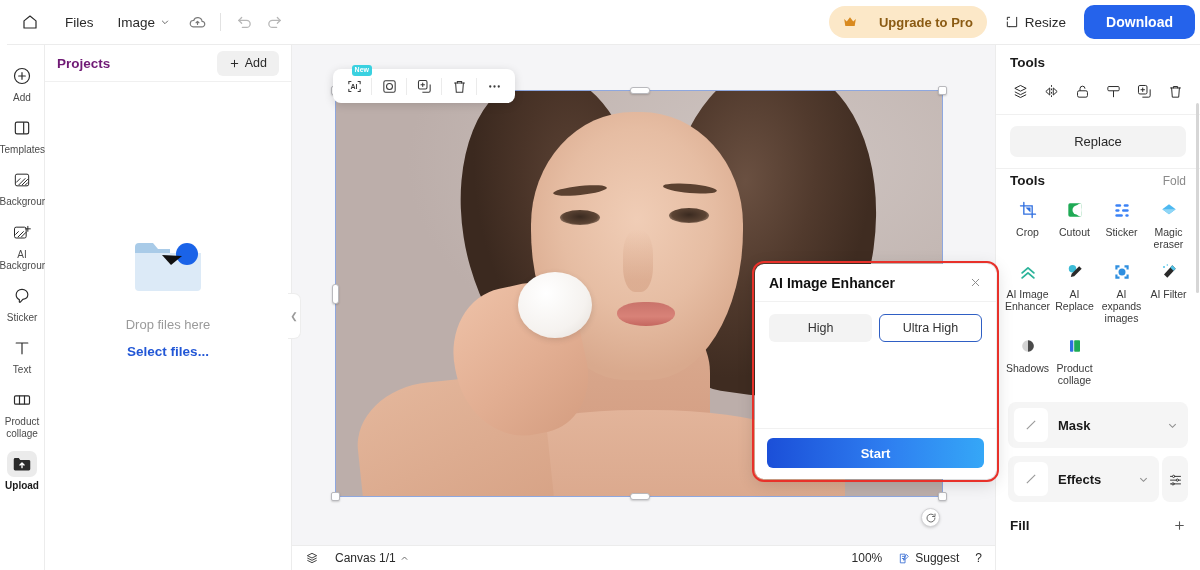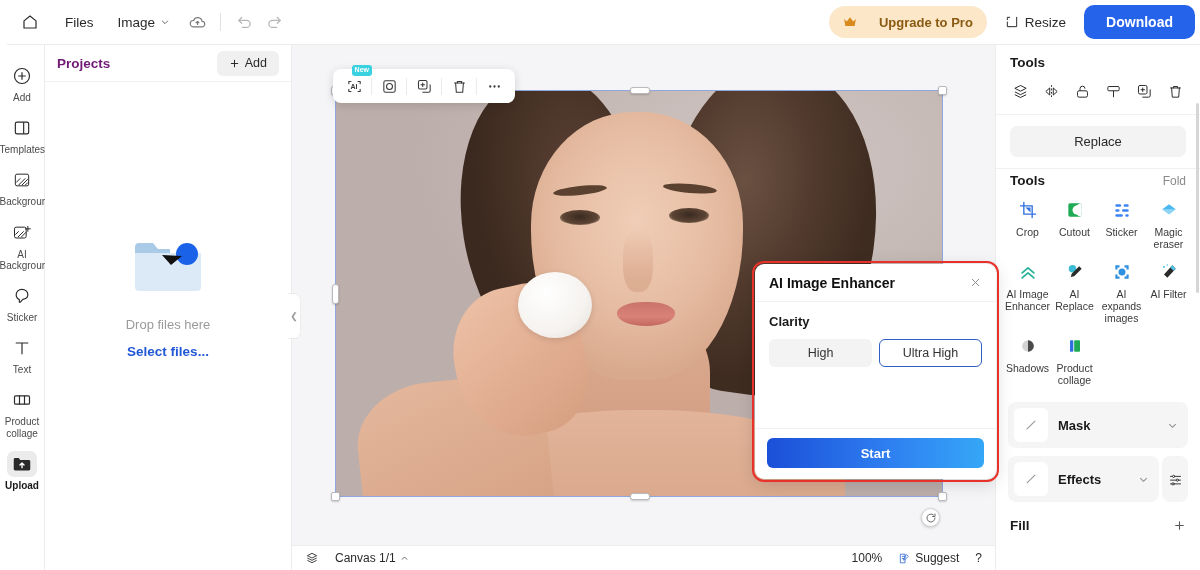--- a/index.html
+++ b/index.html
@@ -599,21 +599,20 @@
 <div id="dialog">
   <div id="dlg-head">
     <div id="dlg-title">AI Image Enhancer</div>
     <div id="dlg-close">
       <svg width="13" height="13" viewBox="0 0 24 24" stroke="#8b8b8b" stroke-width="1.8" stroke-linecap="round">
           <path d="M6 6l12 12M18 6L6 18"></path>
         </svg>
     </div>
   </div>
   <div id="dlg-body">
-    <div id="clarity-label">Clarity</div>
     <div id="clarity-opts">
       <div class="opt">High</div>
       <div class="opt selected">Ultra High</div>
     </div>
   </div>
   <div id="dlg-foot">
     <div id="start-btn">Start</div>
   </div>
 </div>
 

